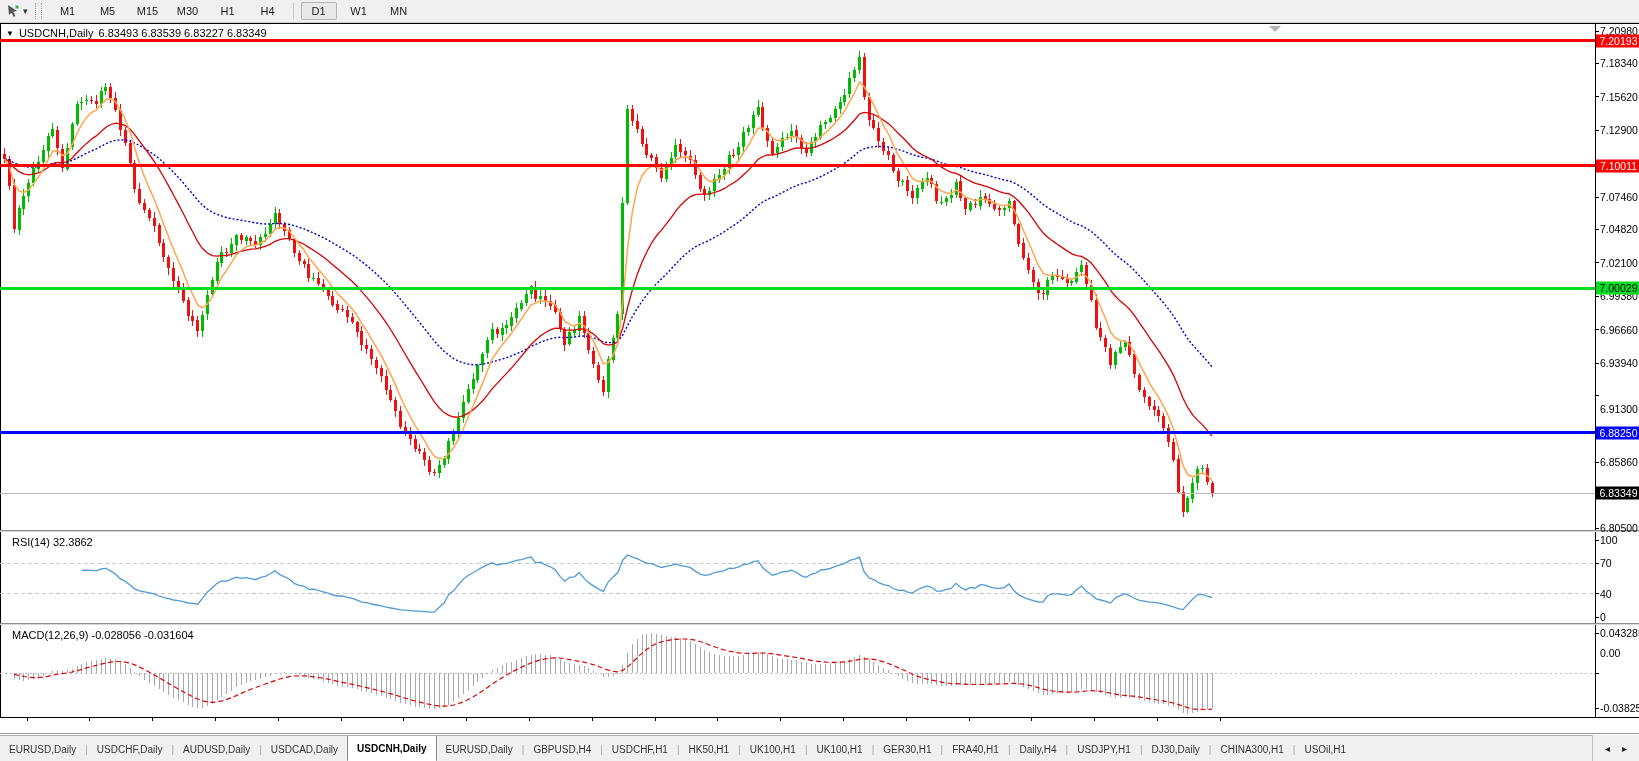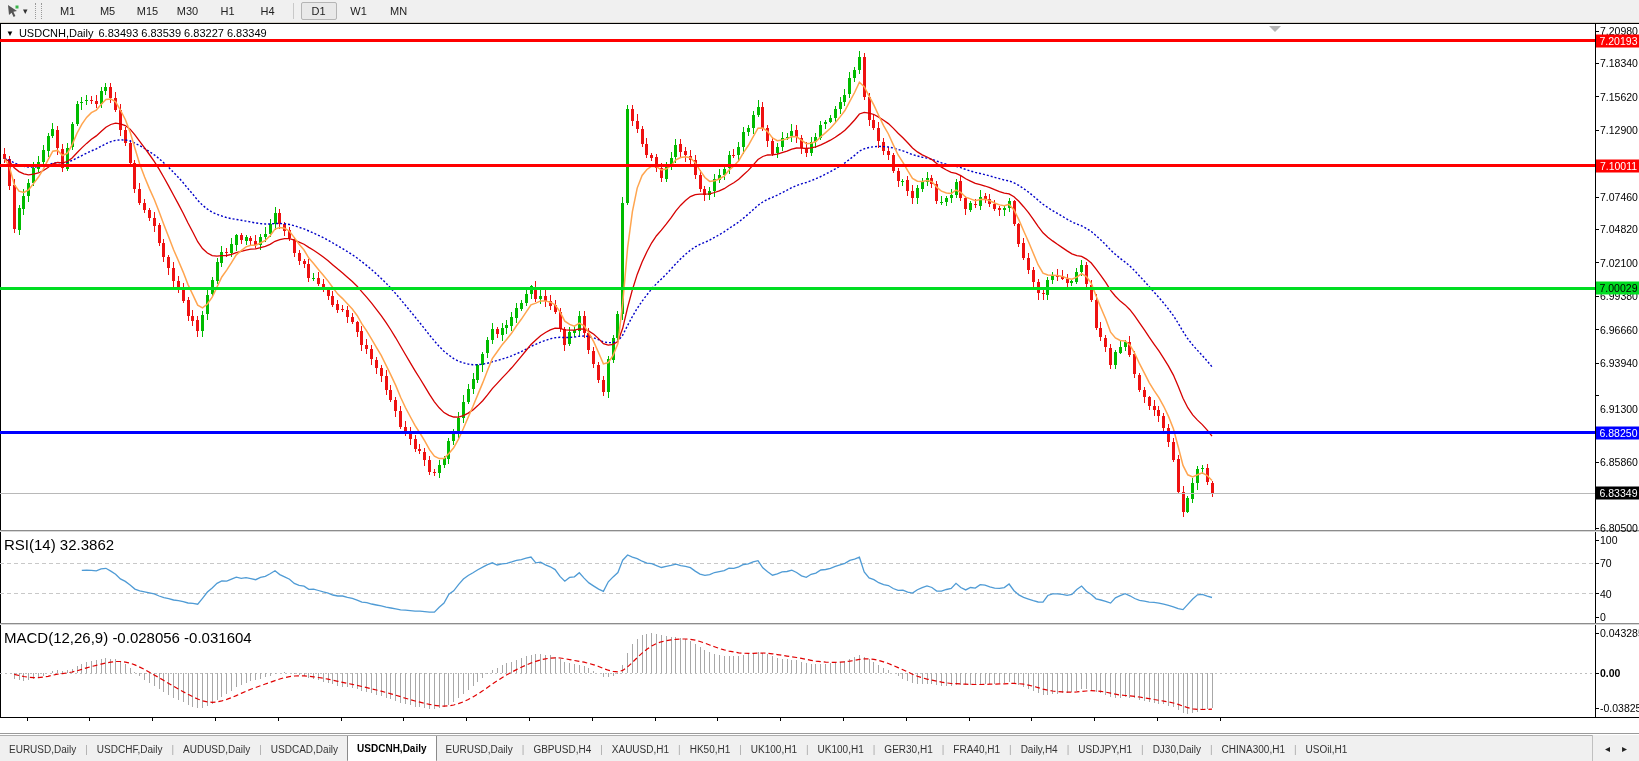--- a/index.html
+++ b/index.html
@@ -14,21 +14,21 @@
   .tf-btn{min-width:26px;text-align:center;padding:2px 4px;margin:4px 2px;border:1px solid transparent;
     border-radius:2px;cursor:default;}
   .tf-btn.active{background:#e9e9e9;border:1px solid #b5b5b5;}
   .tool-sep{width:1px;height:16px;background:#c9c9c9;margin:0 5px;}
   
   #chartwin{position:absolute;left:0;top:23px;width:1639px;height:711px;background:#fff;}
   #chart-canvas{position:absolute;left:0;top:0;width:1639px;height:711px;}
   svg{position:absolute;left:0;top:0;}
   #title-row{position:absolute;left:6px;top:4px;font-size:11px;color:#000;display:flex;align-items:center;gap:5px;}
   #title-row .tri{font-size:8px;}
-  .pane-label{position:absolute;font-size:15px;color:#000;}
+  .pane-label{position:absolute;font-size:11px;color:#000;margin-left:8px;}
   .tick-label{position:absolute;left:1600px;font-size:10.5px;color:#000;transform:translateY(-50%);white-space:nowrap;}
   .lvl-label{position:absolute;left:1596px;min-width:43px;height:13px;font-size:10.5px;line-height:13px;
     text-align:center;transform:translateY(-50%);padding:0 1px;}
   .date-label{position:absolute;top:719px;font-size:10.5px;color:#000;transform:translateX(-50%);white-space:nowrap;}
   .pane-sep{position:absolute;left:0;width:1639px;height:3px;cursor:row-resize;}
   
   #tabbar{position:absolute;left:0;top:735px;width:1639px;height:26px;background:#f0f0f0;
     border-top:1px solid #adadad;display:flex;align-items:stretch;font-size:10px;color:#333;overflow:hidden;}
   .tab{display:flex;align-items:center;padding:0 9px;white-space:nowrap;cursor:default;}
   .tab.active{background:#fff;border-left:1px solid #8a8a8a;border-right:1px solid #8a8a8a;
@@ -917,21 +917,21 @@
         <div class="lvl-label" style="top: 17.6644px; background: rgb(255, 0, 0); color: rgb(255, 255, 255);">7.20193</div>
         <div class="lvl-label" style="top: 142.699px; background: rgb(255, 0, 0); color: rgb(255, 255, 255);">7.10011</div>
         <div class="lvl-label" style="top: 265.278px; background: rgb(0, 221, 34); color: rgb(0, 0, 0);">7.00029</div>
         <div class="lvl-label" style="top: 409.924px; background: rgb(0, 0, 255); color: rgb(255, 255, 255);">6.88250</div>
         <div class="lvl-label" style="top: 470.109px; background: rgb(0, 0, 0); color: rgb(255, 255, 255);">6.83349</div>
         <div class="tick-label" style="top: 517px;">100</div>
         <div class="tick-label" style="top: 540.1px;">70</div>
         <div class="tick-label" style="top: 570.9px;">40</div>
         <div class="tick-label" style="top: 594px;">0</div>
         <div class="tick-label" style="top: 610.005px;">0.043285</div>
-        <div class="tick-label" style="top: 650px; font-weight: bold;">0.00</div>
+        <div class="tick-label" style="top: 630px;">0.00</div>
         <div class="tick-label" style="top: 685.346px;">-0.038253</div>
       </div>
 
     <div class="pane-sep" style="top:506px;"></div>
     <div class="pane-sep" style="top:599px;"></div>
   <div class="date-label" style="left: 27px;">10 Sep 2019</div>
       <div class="date-label" style="left: 89.8px;">28 Sep 2019</div>
       <div class="date-label" style="left: 152.6px;">17 Oct 2019</div>
       <div class="date-label" style="left: 215.4px;">5 Nov 2019</div>
       <div class="date-label" style="left: 278.2px;">23 Nov 2019</div>
@@ -958,21 +958,21 @@
       <div class="tab">USDCHF,Daily</div>
       <div class="tab-sep">|</div>
       <div class="tab">AUDUSD,Daily</div>
       <div class="tab-sep">|</div>
       <div class="tab">USDCAD,Daily</div>
       <div class="tab active">USDCNH,Daily</div>
       <div class="tab">EURUSD,Daily</div>
       <div class="tab-sep">|</div>
       <div class="tab">GBPUSD,H4</div>
       <div class="tab-sep">|</div>
-      <div class="tab">XAUUSD,H1</div>
+      <div class="tab">USDCHF,H1</div>
       <div class="tab-sep">|</div>
       <div class="tab">HK50,H1</div>
       <div class="tab-sep">|</div>
       <div class="tab">UK100,H1</div>
       <div class="tab-sep">|</div>
       <div class="tab">UK100,H1</div>
       <div class="tab-sep">|</div>
       <div class="tab">GER30,H1</div>
       <div class="tab-sep">|</div>
       <div class="tab">FRA40,H1</div>

